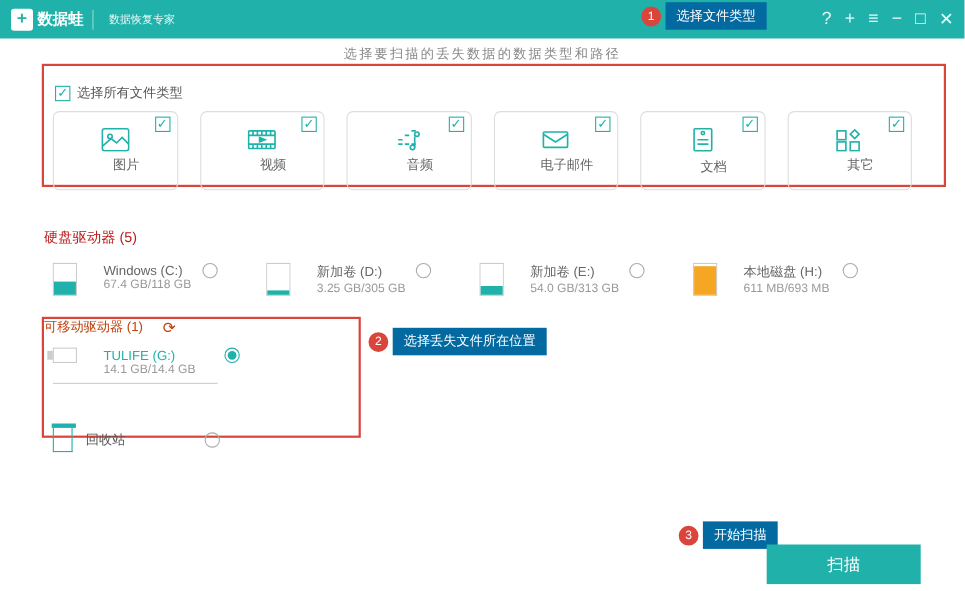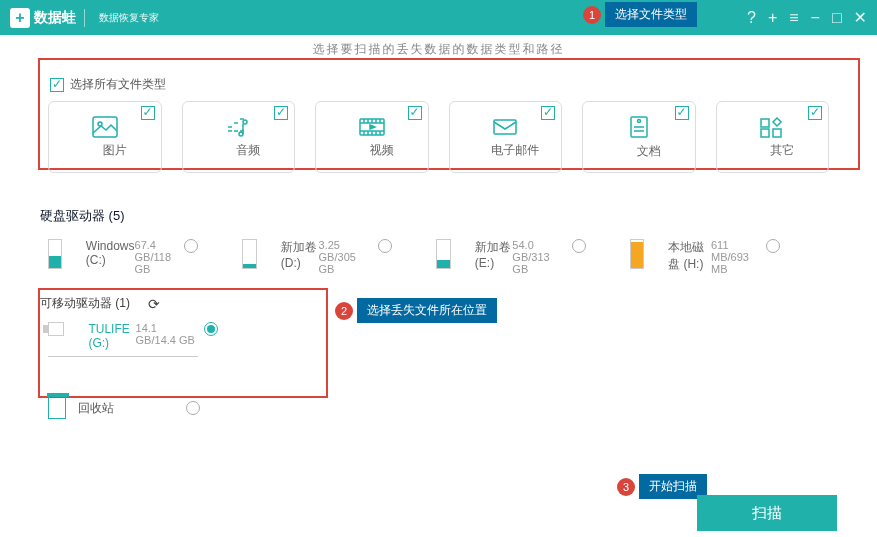--- a/index.html
+++ b/index.html
@@ -24,34 +24,34 @@
   .content { padding: 5px 40px 0 40px; position: relative; }
   .select-all { display: flex; align-items: center; gap: 6px; padding: 8px 10px 8px 10px; }
   .checkbox { appearance:none; width:14px; height:14px; border:1px solid #20b2aa; display:inline-block; position:relative; }
   .checkbox:checked::after { content:"✓"; position:absolute; top:-2px; left:1px; color:#20b2aa; font-size:12px; }
   .types-row { display: flex; gap: 20px; padding: 0 8px; }
   .type-card { flex: 1 1 0; border: 1px solid #ddd; border-radius: 6px; height: 72px; display: flex; flex-direction: column; align-items: center; justify-content: center; position: relative; }
   .type-card .tb { position: absolute; top: 4px; right: 6px; }
   .type-card .ticon { color: #20b2aa; margin-bottom: 4px; }
   .type-card .tlabel { color: #666; margin-left: 20px; }
   .drives-section { margin-top: 30px; }
-  .section-title { color: #0f172a; font-size: 13px; padding: 4px 0; }
+  .section-title { color: #b91c1c; font-size: 13px; padding: 4px 0; }
   .drives-row { display: flex; gap: 44px; flex-wrap: wrap; padding: 10px 8px; }
   .drive-item { display: flex; align-items: flex-start; gap: 8px; width: 150px; }
   .drive-icon { width: 22px; height: 30px; border: 1px solid #ccc; display:flex; flex-direction:column; }
   .drive-icon .di-top { flex:1; background:#fff; }
   .drive-icon .di-bot { height: 12px; background:#20b2aa; }
   .drive-icon.local .di-bot { background:#f5a623; }
-  .drive-texts { display:flex; flex-direction:row;margin-left:16px; }
+  .drive-texts { display:flex; flex-direction:column;margin-left:16px; }
   .drive-name { color:#666; }
   .drive-cap { color:#999; font-size:11px; }
   .radio { appearance:none; width:14px; height:14px; border:1px solid #aaa; border-radius:50%; display:inline-block; position:relative; flex-shrink:0; margin-left:auto; }
   .radio:checked { border-color:#20b2aa; }
   .radio:checked::after { content:""; position:absolute; width:8px; height:8px; background:#20b2aa; border-radius:50%; top:2px; left:2px; }
-  .removable-header { display:flex; align-items:center; gap:18px; margin-top: 10px; color:#404040; }
+  .removable-header { display:flex; align-items:center; gap:18px; margin-top: 10px; color:#c2410c; }
   .refresh-icon { display:inline-block; font-size:14px; }
   .usb-icon { width:22px;height:14px;background:#fff;border:1px solid #ccc;position:relative;}
   .usb-icon::before { content:""; position:absolute; left:-6px; top:2px; width:5px; height:8px; background:#ccc; }
   .underline { height:1px; background:#ccc; width:150px; margin-top:6px; }
   .recycle-row { display:flex; align-items:center; gap:12px; margin-top:30px; padding-left:8px; }
   .trash-icon { width:18px; height:22px; border:1px solid #20b2aa; border-top:none; position:relative; }
   .trash-icon::before { content:""; position:absolute; top:-4px; left:-2px; width:22px; height:4px; background:#20b2aa; }
   .hint2 { top: 298px; left: 335px; }
   .hint3 { top: 474px; right: 170px; }
   .scan-btn { position:absolute; right:40px; top:495px; width:140px; height:36px; background:#20b2aa; color:#fff; display:flex; align-items:center; justify-content:center; font-size:15px; }
@@ -104,43 +104,43 @@
             <circle cx="8" cy="8" r="2"></circle>
             <path d="M1 17 L9 10 L14 14 L19 9 L25 15"></path>
           </svg>
       </span>
       <span class="tlabel">图片</span>
     </div>
     <div class="type-card">
       <input type="checkbox" class="checkbox tb" checked="" style="">
       <span class="ticon">
         <svg width="26" height="22" viewBox="0 0 26 22" fill="none" stroke="#20b2aa" stroke-width="1.5">
+            <rect x="1" y="3" width="24" height="16" rx="1"></rect>
+            <path d="M1 7h24M1 15h24M5 3v4M9 3v4M13 3v4M17 3v4M21 3v4M5 15v4M9 15v4M13 15v4M17 15v4M21 15v4"></path>
+            <path d="M11 9 L16 11 L11 13 Z" fill="#20b2aa"></path>
+          </svg>
+      </span>
+      <span class="tlabel">视频</span>
+    </div>
+    <div class="type-card">
+      <input type="checkbox" class="checkbox tb" checked="" style="">
+      <span class="ticon">
+        <svg width="26" height="22" viewBox="0 0 26 22" fill="none" stroke="#20b2aa" stroke-width="1.5">
             <path d="M3 11h4M9 7h4M15 3h4M3 15h4M9 15h4M15 15h4" fill="none"></path>
             <circle cx="20" cy="6" r="2"></circle>
             <path d="M18 8 L18 18"></path>
             <circle cx="16" cy="18" r="2"></circle>
           </svg>
       </span>
       <span class="tlabel">音频</span>
     </div>
     <div class="type-card">
       <input type="checkbox" class="checkbox tb" checked="" style="">
       <span class="ticon">
         <svg width="26" height="22" viewBox="0 0 26 22" fill="none" stroke="#20b2aa" stroke-width="1.5">
-            <rect x="1" y="3" width="24" height="16" rx="1"></rect>
-            <path d="M1 7h24M1 15h24M5 3v4M9 3v4M13 3v4M17 3v4M21 3v4M5 15v4M9 15v4M13 15v4M17 15v4M21 15v4"></path>
-            <path d="M11 9 L16 11 L11 13 Z" fill="#20b2aa"></path>
-          </svg>
-      </span>
-      <span class="tlabel">视频</span>
-    </div>
-    <div class="type-card">
-      <input type="checkbox" class="checkbox tb" checked="" style="">
-      <span class="ticon">
-        <svg width="26" height="22" viewBox="0 0 26 22" fill="none" stroke="#20b2aa" stroke-width="1.5">
             <rect x="2" y="4" width="22" height="14" rx="1"></rect>
             <path d="M2 6 L13 13 L24 6"></path>
           </svg>
       </span>
       <span class="tlabel">电子邮件</span>
     </div>
     <div class="type-card">
       <input type="checkbox" class="checkbox tb" checked="" style="">
       <span class="ticon">
         <svg width="24" height="24" viewBox="0 0 24 24" fill="none" stroke="#20b2aa" stroke-width="1.5">

